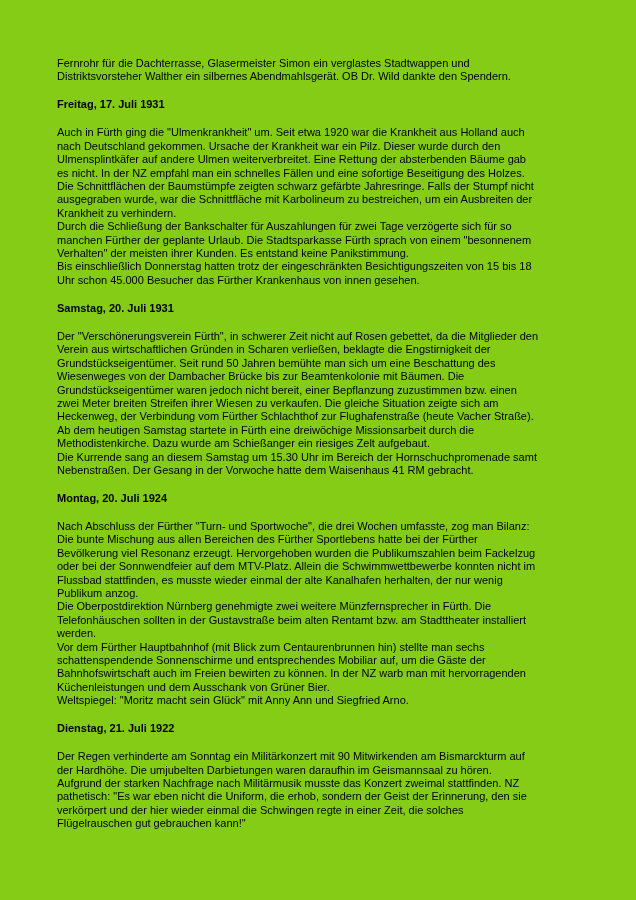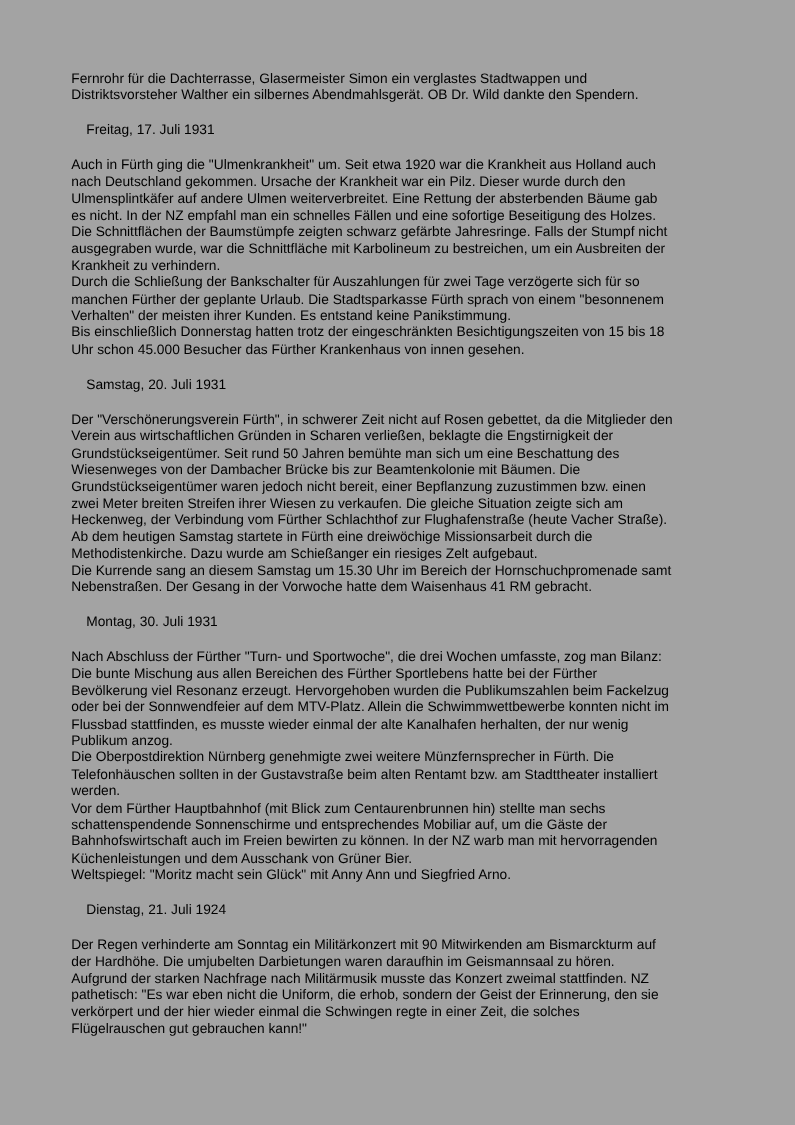--- a/index.html
+++ b/index.html
@@ -14,40 +14,39 @@
   }
   .page {
     box-sizing: border-box;
     width: 636px;
     height: 900px;
     padding: 57px 55px 20px 57px;
     font-family: "Liberation Sans", "DejaVu Sans", sans-serif;
     font-size: 11px;
     line-height: 13.4px;
     color: #000000;
-    background: #a3a3a3;
+    background: #84cc16;
   }
   .page p.paragraph,
   .page h3.heading {
     margin: 0 0 14.6px 0;
     font-size: 11px;
     line-height: 13.4px;
     font-weight: normal;
   }
   .page h3.heading {
-    font-weight: normal;
-    margin-left: 12px;
+    font-weight: bold;
   }
 </style>
 </head>
 <body>
 
 <div class="page">
     <p class="paragraph">Fernrohr für die Dachterrasse, Glasermeister Simon ein verglastes Stadtwappen und<br>Distriktsvorsteher Walther ein silbernes Abendmahlsgerät. OB Dr. Wild dankte den Spendern.</p>
     <h3 class="heading">Freitag, 17. Juli 1931</h3>
     <p class="paragraph">Auch in Fürth ging die "Ulmenkrankheit" um. Seit etwa 1920 war die Krankheit aus Holland auch<br>nach Deutschland gekommen. Ursache der Krankheit war ein Pilz. Dieser wurde durch den<br>Ulmensplintkäfer auf andere Ulmen weiterverbreitet. Eine Rettung der absterbenden Bäume gab<br>es nicht. In der NZ empfahl man ein schnelles Fällen und eine sofortige Beseitigung des Holzes.<br>Die Schnittflächen der Baumstümpfe zeigten schwarz gefärbte Jahresringe. Falls der Stumpf nicht<br>ausgegraben wurde, war die Schnittfläche mit Karbolineum zu bestreichen, um ein Ausbreiten der<br>Krankheit zu verhindern.<br>Durch die Schließung der Bankschalter für Auszahlungen für zwei Tage verzögerte sich für so<br>manchen Fürther der geplante Urlaub. Die Stadtsparkasse Fürth sprach von einem "besonnenem<br>Verhalten" der meisten ihrer Kunden. Es entstand keine Panikstimmung.<br>Bis einschließlich Donnerstag hatten trotz der eingeschränkten Besichtigungszeiten von 15 bis 18<br>Uhr schon 45.000 Besucher das Fürther Krankenhaus von innen gesehen.</p>
     <h3 class="heading">Samstag, 20. Juli 1931</h3>
     <p class="paragraph">Der "Verschönerungsverein Fürth", in schwerer Zeit nicht auf Rosen gebettet, da die Mitglieder den<br>Verein aus wirtschaftlichen Gründen in Scharen verließen, beklagte die Engstirnigkeit der<br>Grundstückseigentümer. Seit rund 50 Jahren bemühte man sich um eine Beschattung des<br>Wiesenweges von der Dambacher Brücke bis zur Beamtenkolonie mit Bäumen. Die<br>Grundstückseigentümer waren jedoch nicht bereit, einer Bepflanzung zuzustimmen bzw. einen<br>zwei Meter breiten Streifen ihrer Wiesen zu verkaufen. Die gleiche Situation zeigte sich am<br>Heckenweg, der Verbindung vom Fürther Schlachthof zur Flughafenstraße (heute Vacher Straße).<br>Ab dem heutigen Samstag startete in Fürth eine dreiwöchige Missionsarbeit durch die<br>Methodistenkirche. Dazu wurde am Schießanger ein riesiges Zelt aufgebaut.<br>Die Kurrende sang an diesem Samstag um 15.30 Uhr im Bereich der Hornschuchpromenade samt<br>Nebenstraßen. Der Gesang in der Vorwoche hatte dem Waisenhaus 41 RM gebracht.</p>
-    <h3 class="heading">Montag, 30. Juli 1931</h3>
+    <h3 class="heading">Montag, 20. Juli 1924</h3>
     <p class="paragraph">Nach Abschluss der Fürther "Turn- und Sportwoche", die drei Wochen umfasste, zog man Bilanz:<br>Die bunte Mischung aus allen Bereichen des Fürther Sportlebens hatte bei der Fürther<br>Bevölkerung viel Resonanz erzeugt. Hervorgehoben wurden die Publikumszahlen beim Fackelzug<br>oder bei der Sonnwendfeier auf dem MTV-Platz. Allein die Schwimmwettbewerbe konnten nicht im<br>Flussbad stattfinden, es musste wieder einmal der alte Kanalhafen herhalten, der nur wenig<br>Publikum anzog.<br>Die Oberpostdirektion Nürnberg genehmigte zwei weitere Münzfernsprecher in Fürth. Die<br>Telefonhäuschen sollten in der Gustavstraße beim alten Rentamt bzw. am Stadttheater installiert<br>werden.<br>Vor dem Fürther Hauptbahnhof (mit Blick zum Centaurenbrunnen hin) stellte man sechs<br>schattenspendende Sonnenschirme und entsprechendes Mobiliar auf, um die Gäste der<br>Bahnhofswirtschaft auch im Freien bewirten zu können. In der NZ warb man mit hervorragenden<br>Küchenleistungen und dem Ausschank von Grüner Bier.<br>Weltspiegel: "Moritz macht sein Glück" mit Anny Ann und Siegfried Arno.</p>
-    <h3 class="heading">Dienstag, 21. Juli 1924</h3>
+    <h3 class="heading">Dienstag, 21. Juli 1922</h3>
     <p class="paragraph">Der Regen verhinderte am Sonntag ein Militärkonzert mit 90 Mitwirkenden am Bismarckturm auf<br>der Hardhöhe. Die umjubelten Darbietungen waren daraufhin im Geismannsaal zu hören.<br>Aufgrund der starken Nachfrage nach Militärmusik musste das Konzert zweimal stattfinden. NZ<br>pathetisch: "Es war eben nicht die Uniform, die erhob, sondern der Geist der Erinnerung, den sie<br>verkörpert und der hier wieder einmal die Schwingen regte in einer Zeit, die solches<br>Flügelrauschen gut gebrauchen kann!"</p>
   </div>
 
 </body></html>

